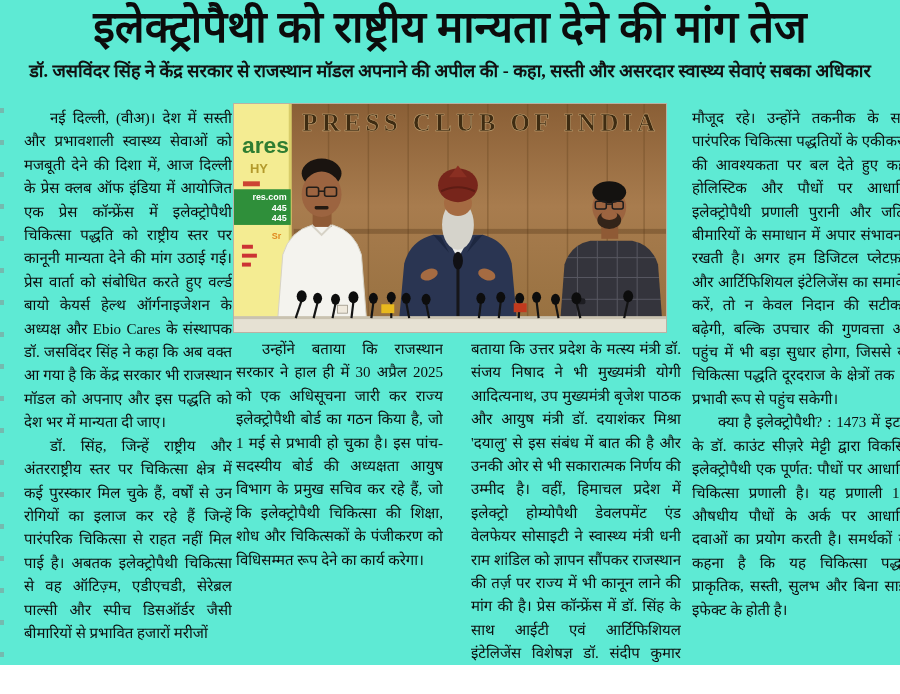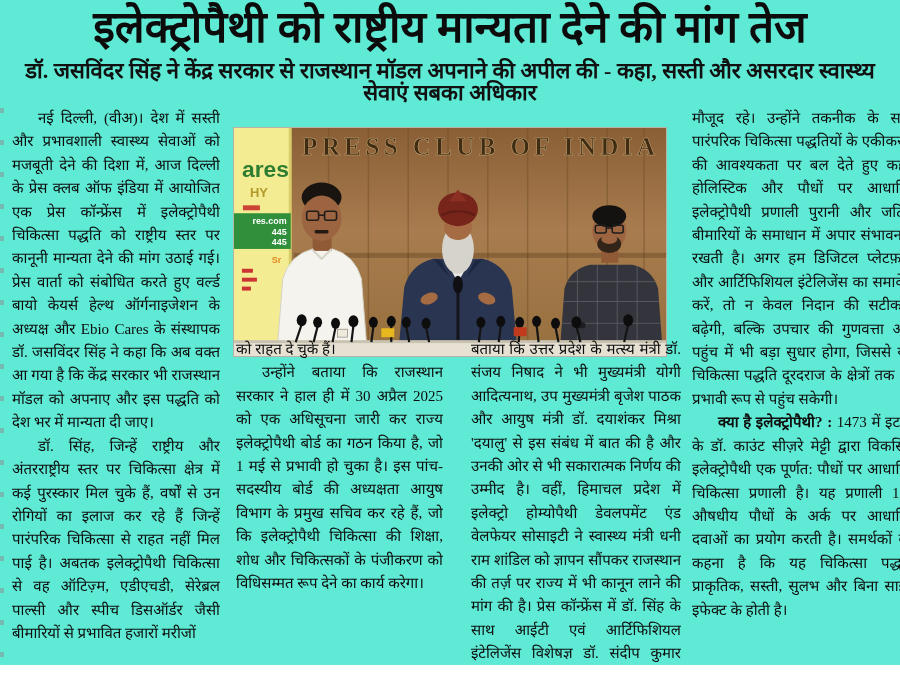--- a/index.html
+++ b/index.html
@@ -1,37 +1,37 @@
 <!DOCTYPE html>
 <html lang="hi"><head>
 <meta charset="utf-8">
 <style>
   html,body{margin:0;padding:0;background:#ffffff;}
   #page{position:relative;width:900px;height:665px;background:#5eead4;overflow:hidden;
         font-family:"Liberation Serif","DejaVu Serif",serif;color:#0d0d0d;}
   
   #headline{margin:0;padding-top:2px;text-align:center;font-size:44px;line-height:52px;
             font-weight:bold;color:#0c0c0c;letter-spacing:0px;white-space:nowrap;}
-  #subheadline{margin:6px 10px 0 10px;text-align:center;font-size:22px;line-height:22px;
+  #subheadline{margin:6px 10px 0 10px;text-align:center;font-size:18px;line-height:22px;
                font-weight:bold;color:#111;}
   
   #edge-marks{position:absolute;left:0;top:108px;width:4px;height:580px;opacity:.5;
               background:repeating-linear-gradient(180deg,#8a8a8a 0 5px,transparent 5px 32px);}
   
   .col{position:absolute;overflow:hidden;text-align:justify;font-size:15px;line-height:23.4px;}
   .col p{margin:0;}
   .col p.indent{text-indent:26px;}
-  #col1{left:12px;top:107px;width:208px;height:587px;}
+  #col1{left:24px;top:107px;width:208px;height:587px;}
   #col2{left:236px;top:338px;width:207px;height:356px;}
   #col3{left:452px;top:338px;width:210px;height:356px;margin-left:19px;}
   #col4{left:672px;top:107px;width:222px;height:587px;margin-left:20px;}
-  .qlead{font-weight:bold;}
+  .qlead{font-weight:normal;}
   
   #photo{position:absolute;left:233px;top:103px;width:434px;height:230px;border:1px solid #b9b2a4;
-         box-sizing:border-box;line-height:0;margin-top:24px;}
+         box-sizing:border-box;line-height:0;}
   #photo svg{width:100%;height:100%;display:block;}
 </style>
 </head>
 <body>
 
 <div id="page">
 
   <h1 id="headline">इलेक्ट्रोपैथी को राष्ट्रीय मान्यता देने की मांग तेज</h1>
   <div id="subheadline">डॉ. जसविंदर सिंह ने केंद्र सरकार से राजस्थान मॉडल अपनाने की अपील की - कहा, सस्ती और असरदार स्वास्थ्य सेवाएं सबका अधिकार</div>
 
@@ -181,21 +181,20 @@
       </g>
     </svg>
   </div>
 
   <div id="col1" class="col">
     <p class="indent">नई दिल्ली, (वीअ)। देश में सस्ती और प्रभावशाली स्वास्थ्य सेवाओं को मजबूती देने की दिशा में, आज दिल्ली के प्रेस क्लब ऑफ इंडिया में आयोजित एक प्रेस कॉन्फ्रेंस में इलेक्ट्रोपैथी चिकित्सा पद्धति को राष्ट्रीय स्तर पर कानूनी मान्यता देने की मांग उठाई गई। प्रेस वार्ता को संबोधित करते हुए वर्ल्ड बायो केयर्स हेल्थ ऑर्गनाइजेशन के अध्यक्ष और Ebio Cares के संस्थापक डॉ. जसविंदर सिंह ने कहा कि अब वक्त आ गया है कि केंद्र सरकार भी राजस्थान मॉडल को अपनाए और इस पद्धति को देश भर में मान्यता दी जाए।</p>
     <p class="indent">डॉ. सिंह, जिन्हें राष्ट्रीय और अंतरराष्ट्रीय स्तर पर चिकित्सा क्षेत्र में कई पुरस्कार मिल चुके हैं, वर्षों से उन रोगियों का इलाज कर रहे हैं जिन्हें पारंपरिक चिकित्सा से राहत नहीं मिल पाई है। अबतक इलेक्ट्रोपैथी चिकित्सा से वह ऑटिज़्म, एडीएचडी, सेरेब्रल पाल्सी और स्पीच डिसऑर्डर जैसी बीमारियों से प्रभावित हजारों मरीजों</p>
   </div>
 
   <div id="col2" class="col">
-    <p>को राहत दे चुके हैं।</p>
     <p class="indent">उन्होंने बताया कि राजस्थान सरकार ने हाल ही में 30 अप्रैल 2025 को एक अधिसूचना जारी कर राज्य इलेक्ट्रोपैथी बोर्ड का गठन किया है, जो 1 मई से प्रभावी हो चुका है। इस पांच-सदस्यीय बोर्ड की अध्यक्षता आयुष विभाग के प्रमुख सचिव कर रहे हैं, जो कि इलेक्ट्रोपैथी चिकित्सा की शिक्षा, शोध और चिकित्सकों के पंजीकरण को विधिसम्मत रूप देने का कार्य करेगा।</p>
   </div>
 
   <div id="col3" class="col">
     <p>बताया कि उत्तर प्रदेश के मत्स्य मंत्री डॉ. संजय निषाद ने भी मुख्यमंत्री योगी आदित्यनाथ, उप मुख्यमंत्री बृजेश पाठक और आयुष मंत्री डॉ. दयाशंकर मिश्रा 'दयालु' से इस संबंध में बात की है और उनकी ओर से भी सकारात्मक निर्णय की उम्मीद है। वहीं, हिमाचल प्रदेश में इलेक्ट्रो होम्योपैथी डेवलपमेंट एंड वेलफेयर सोसाइटी ने स्वास्थ्य मंत्री धनी राम शांडिल को ज्ञापन सौंपकर राजस्थान की तर्ज़ पर राज्य में भी कानून लाने की मांग की है। प्रेस कॉन्फ्रेंस में डॉ. सिंह के साथ आईटी एवं आर्टिफिशियल इंटेलिजेंस विशेषज्ञ डॉ. संदीप कुमार गुप्ता भी मंच पर</p>
   </div>
 
   <div id="col4" class="col">
     <p>मौजूद रहे। उन्होंने तकनीक के साथ पारंपरिक चिकित्सा पद्धतियों के एकीकरण की आवश्यकता पर बल देते हुए कहा: होलिस्टिक और पौधों पर आधारित इलेक्ट्रोपैथी प्रणाली पुरानी और जटिल बीमारियों के समाधान में अपार संभावनाएं रखती है। अगर हम डिजिटल प्लेटफ़ॉर्म और आर्टिफिशियल इंटेलिजेंस का समावेश करें, तो न केवल निदान की सटीकता बढ़ेगी, बल्कि उपचार की गुणवत्ता और पहुंच में भी बड़ा सुधार होगा, जिससे यह चिकित्सा पद्धति दूरदराज के क्षेत्रों तक भी प्रभावी रूप से पहुंच सकेगी।</p>
     <p class="indent"><span class="qlead">क्या है इलेक्ट्रोपैथी? :</span><span> 1473 में इटली के डॉ. काउंट सीज़रे मेट्टी द्वारा विकसित इलेक्ट्रोपैथी एक पूर्णत: पौधों पर आधारित चिकित्सा प्रणाली है। यह प्रणाली 114 औषधीय पौधों के अर्क पर आधारित दवाओं का प्रयोग करती है। समर्थकों का कहना है कि यह चिकित्सा पद्धति प्राकृतिक, सस्ती, सुलभ और बिना साइड इफेक्ट के होती है।</span></p>

